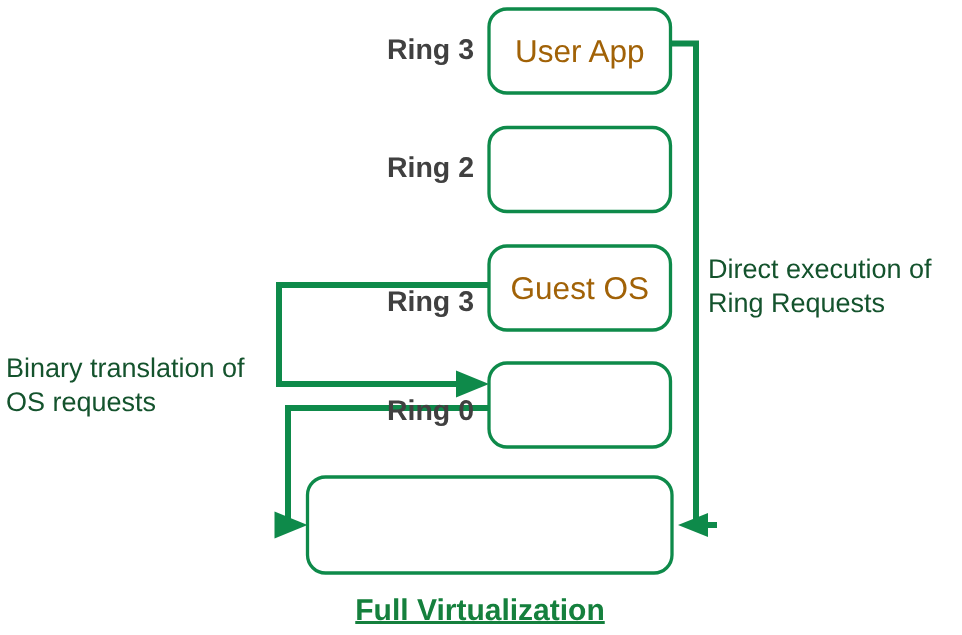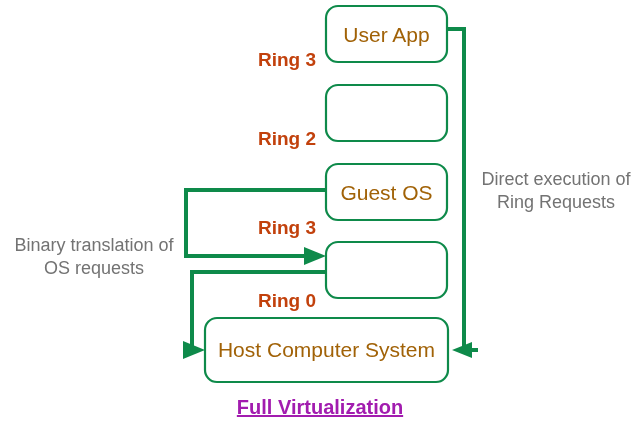--- a/index.html
+++ b/index.html
@@ -46,40 +46,38 @@
     color: #a16207;
     font-family: "Liberation Sans", sans-serif;
     font-size: 21px;
     font-weight: 400;
     text-align: center;
     white-space: nowrap;
     line-height: 1.15;
   }
   .ring-label {
     position: absolute;
-    color: #c2410c;
+    color: #404040;
     font-family: "Liberation Sans", sans-serif;
     font-size: 19px;
     font-weight: bold;
     white-space: nowrap;
     text-align: right;
-    margin-top: 26px;
   }
   .side-note {
     position: absolute;
-    color: #737373;
+    color: #14532d;
     font-family: "Liberation Sans", sans-serif;
     font-size: 18px;
     font-weight: 400;
-    text-align: center;
     line-height: 1.25;
   }
   .diagram-title {
     position: absolute;
-    color: #a21caf;
+    color: #15803d;
     font-family: "Liberation Sans", sans-serif;
     font-size: 20px;
     font-weight: bold;
     text-decoration: underline;
     text-align: center;
     white-space: nowrap;
   }
 </style>
 </head>
 <body>
@@ -107,21 +105,20 @@
     <rect class="box-rect" x="326" y="85" width="121" height="56" rx="12" ry="12"></rect>
     <rect class="box-rect" x="326" y="164" width="121" height="56" rx="12" ry="12"></rect>
     <rect class="box-rect" x="326" y="242" width="121" height="56" rx="12" ry="12"></rect>
     <rect class="box-rect" x="205" y="318" width="243" height="64" rx="12" ry="12"></rect>
 
   </svg>
 
   <div class="box-label" style="left:326px; top:23px; width:121px;">User App</div>
   <div class="box-label" style="left:326px; top:102px; width:121px;"></div>
   <div class="box-label" style="left:326px; top:181px; width:121px;">Guest OS</div>
-  <div class="box-label" style="left:205px; top:338px; width:243px;">Host Computer System</div>
 
   <div class="ring-label" style="left:196px; top:23px; width:120px;">Ring 3</div>
   <div class="ring-label" style="left:196px; top:102px; width:120px;">Ring 2</div>
   <div class="ring-label" style="left:196px; top:191px; width:120px;">Ring 3</div>
   <div class="ring-label" style="left:196px; top:264px; width:120px;">Ring 0</div>
 
   <div class="side-note" style="left:4px; top:234px; width:180px;">
     <div>Binary translation of</div>
     <div>OS requests</div>
   </div>

